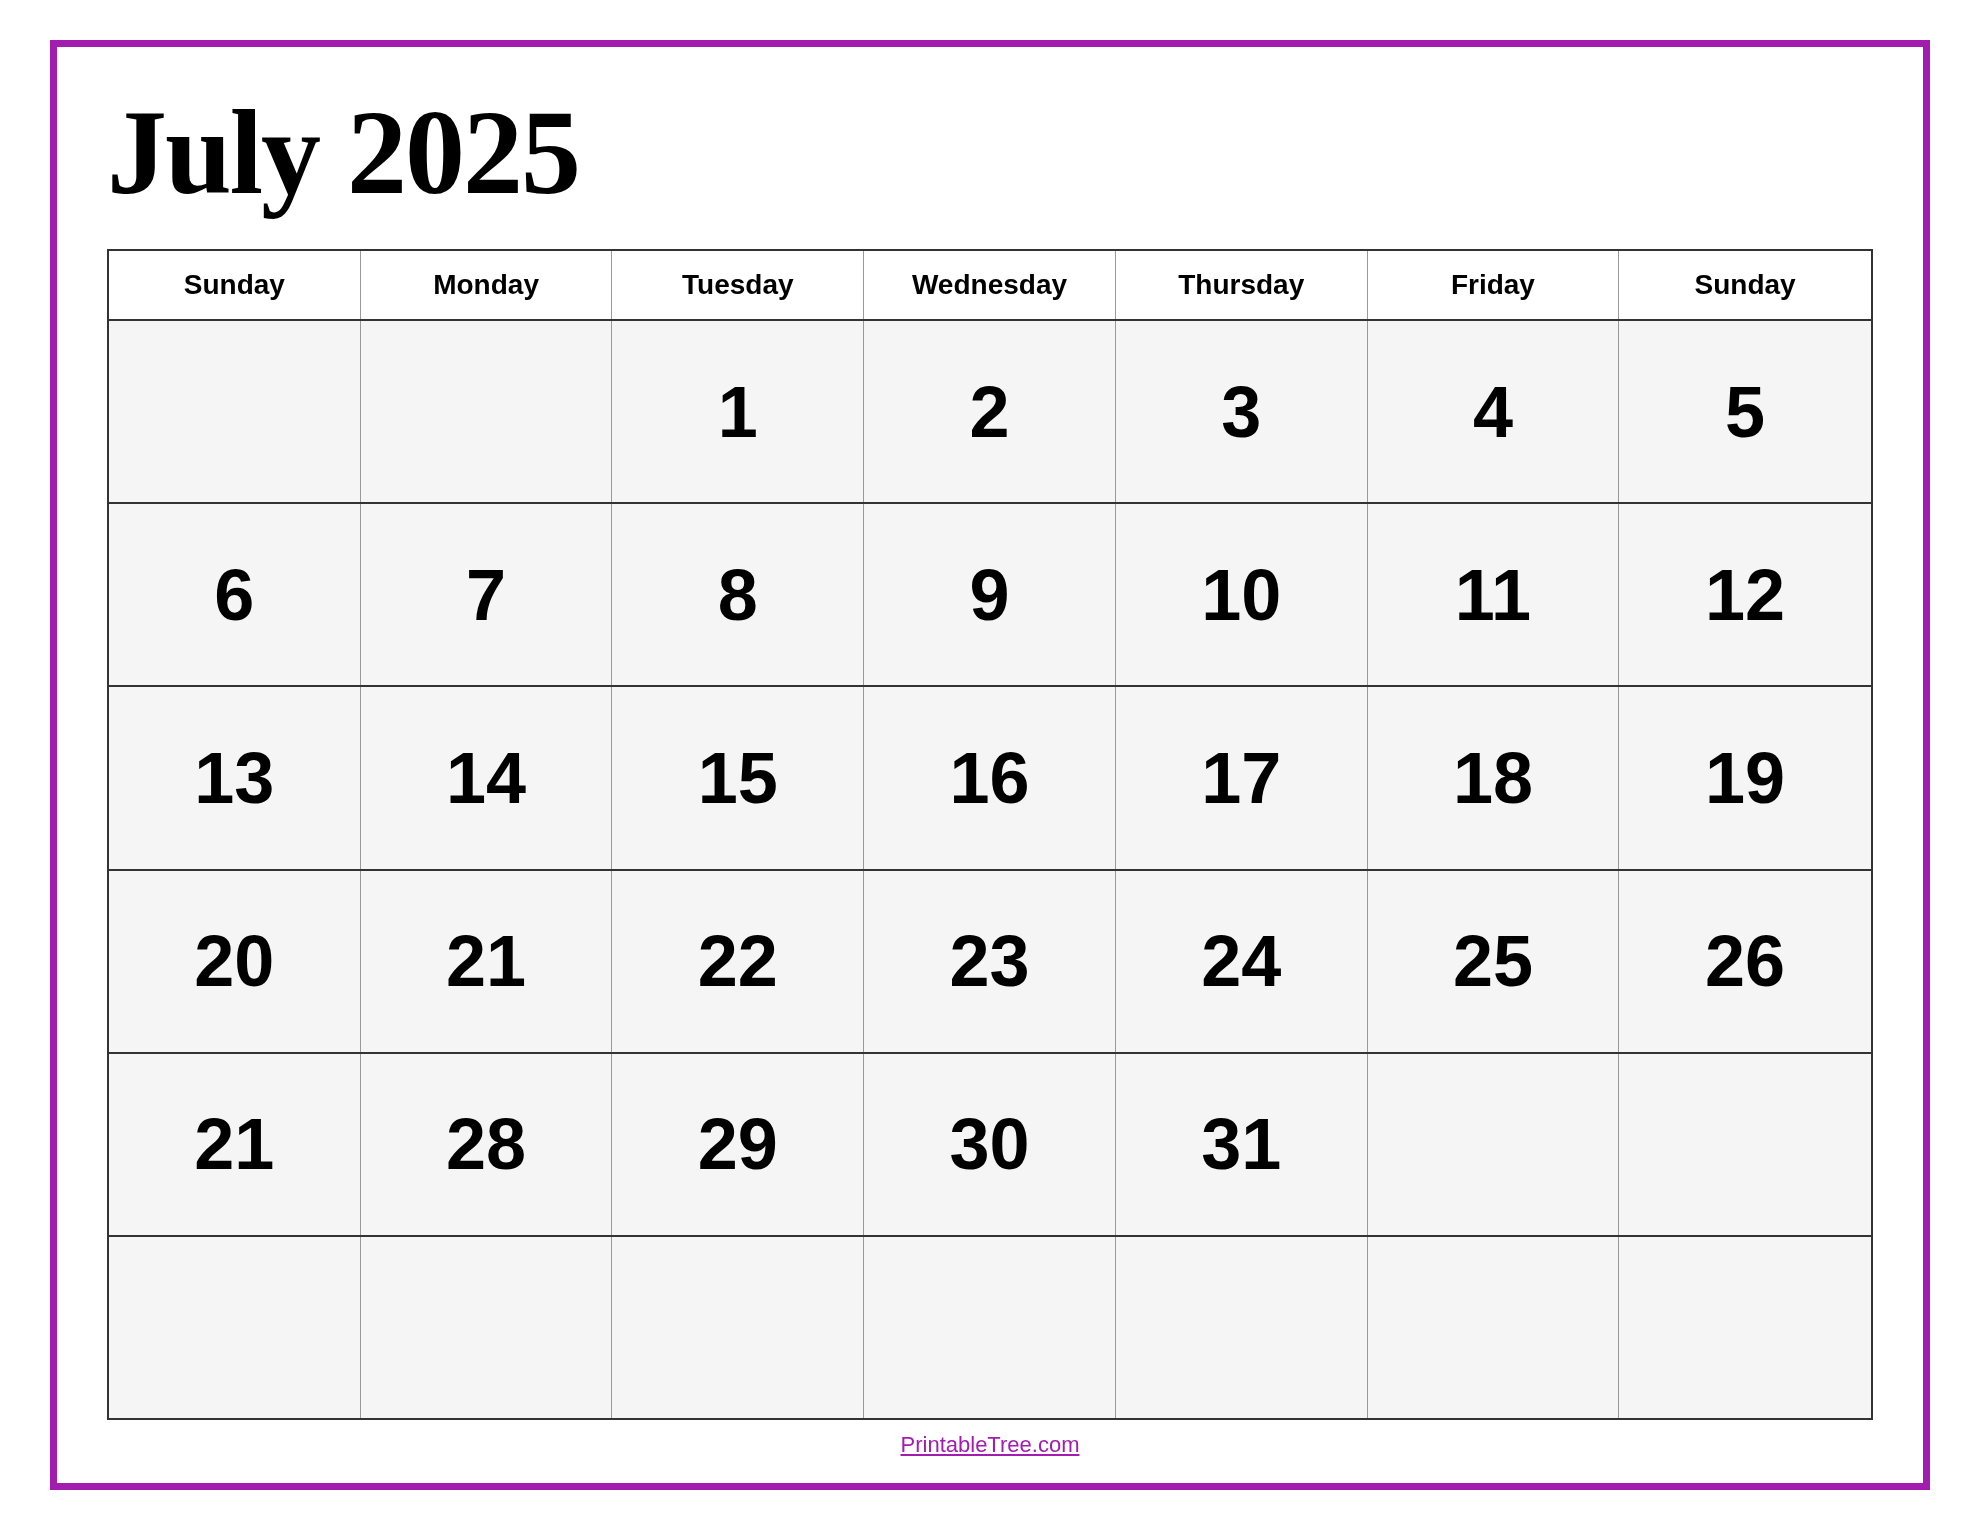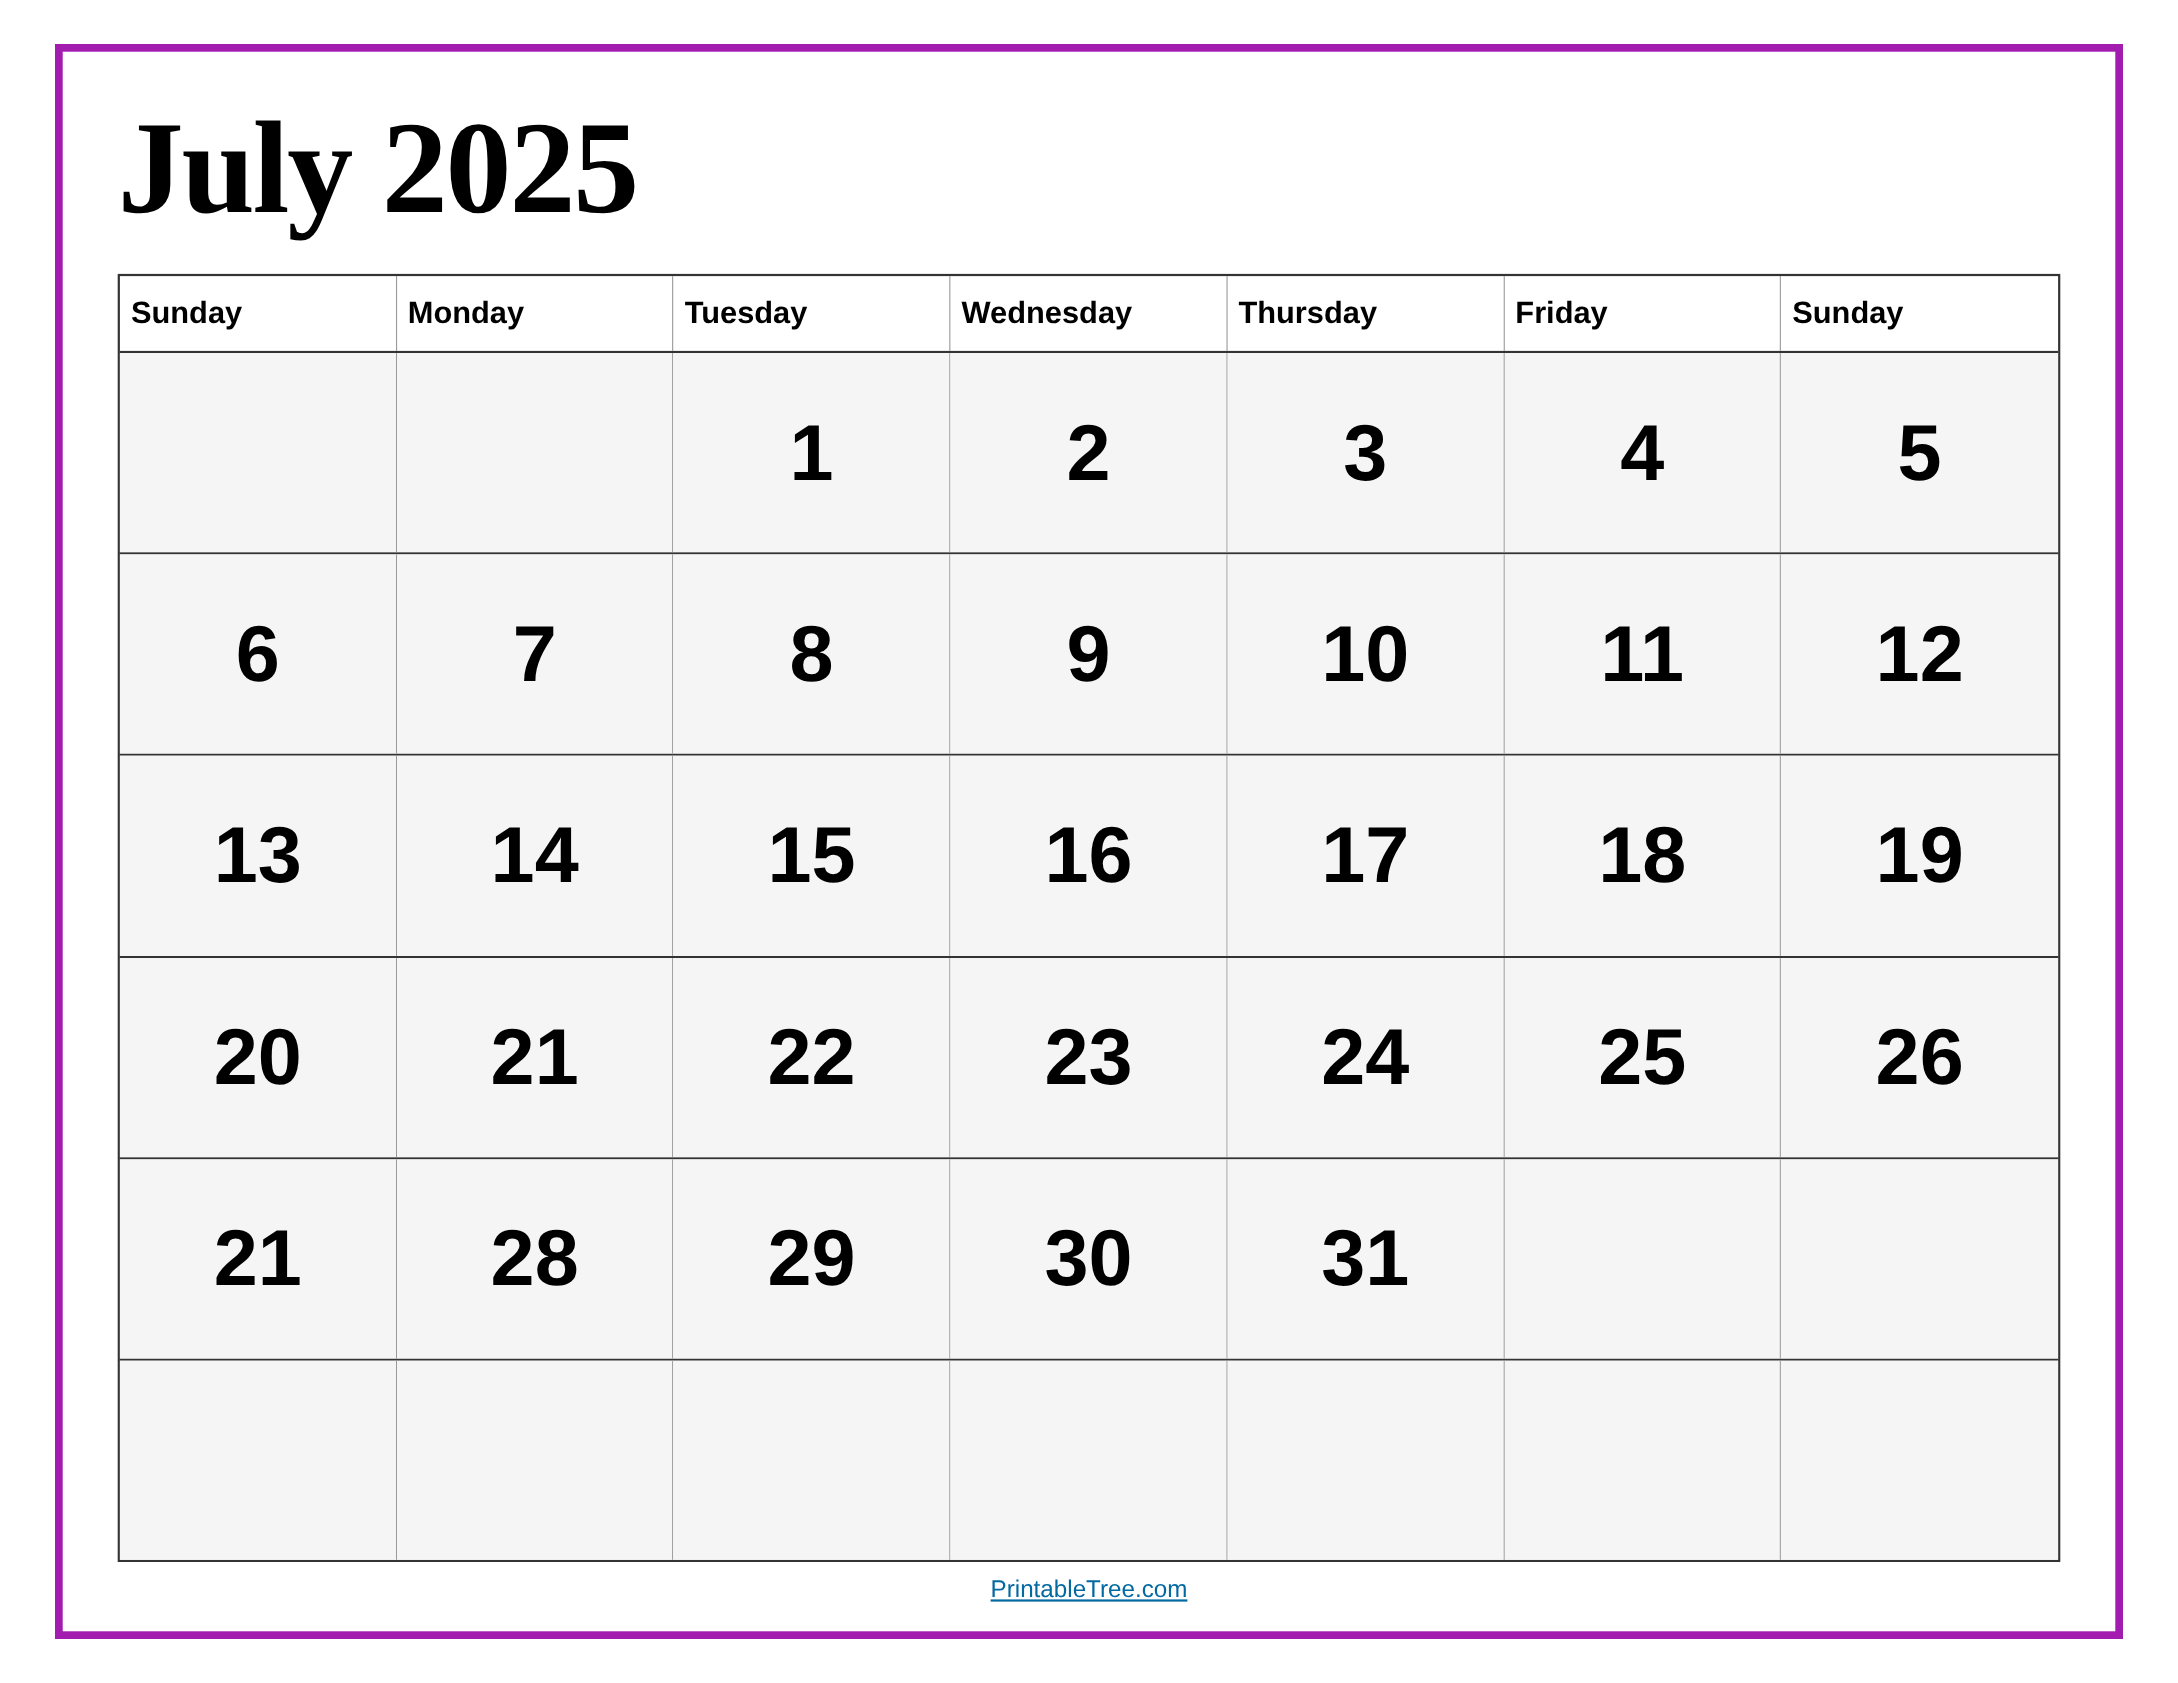--- a/index.html
+++ b/index.html
@@ -45,20 +45,21 @@
       border: 2px solid #333;
     }
 
     .day-headers {
       display: grid;
       grid-template-columns: repeat(7, 1fr);
       border-bottom: 2px solid #333;
     }
 
     .day-header {
+      text-align: center;
       padding: 18px 10px;
       font-size: 28px;
       font-weight: 700;
       font-family: Arial, sans-serif;
       color: #000;
       border-right: 1px solid #999;
     }
 
     .day-header:last-child {
       border-right: none;
@@ -106,21 +107,21 @@
       line-height: 1;
     }
 
     .footer {
       text-align: center;
       padding: 12px 0 5px 0;
       font-size: 22px;
     }
 
     .footer a {
-      color: #0369a1;
+      color: #a21caf;
       text-decoration: underline;
       font-family: Arial, sans-serif;
     }
   </style>
 </head>
 <body>
 
 <div class="page-container">
   <div class="calendar-title">July 2025</div>
 

